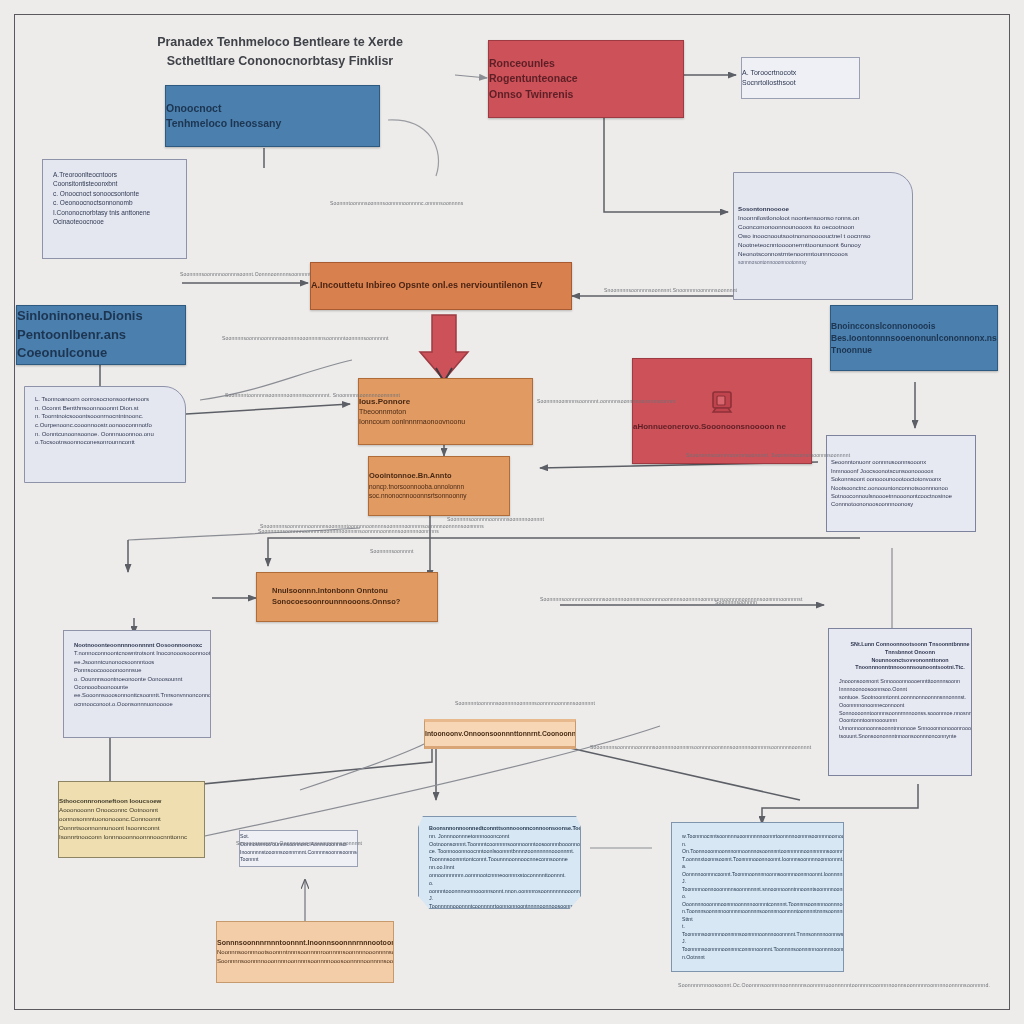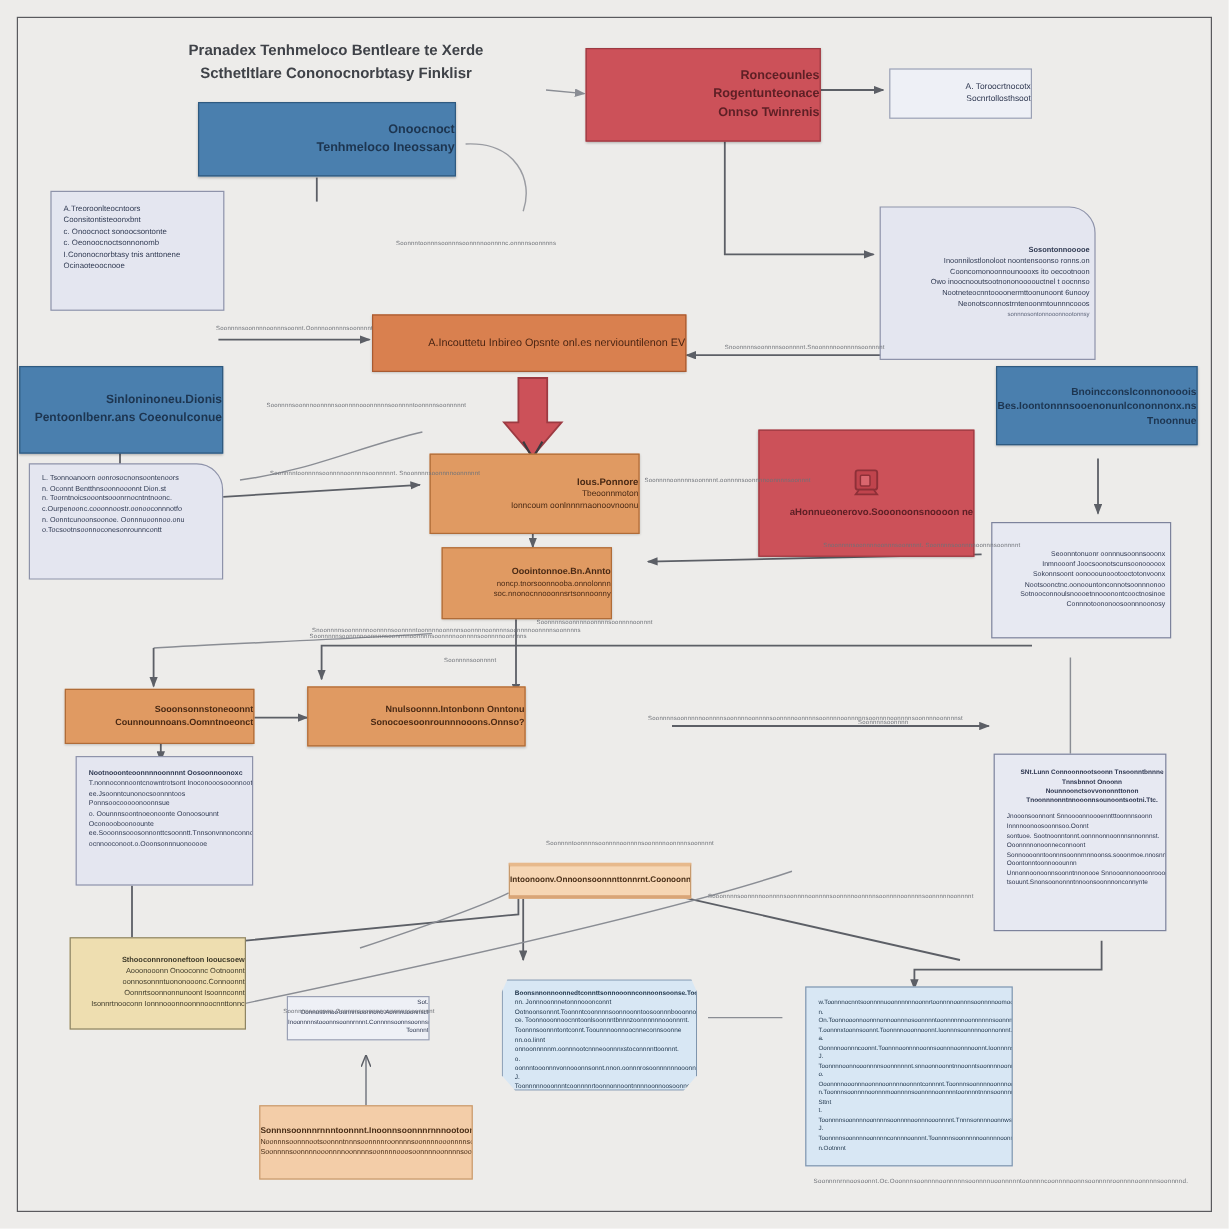--- a/index.html
+++ b/index.html
@@ -20,40 +20,40 @@
     border:1.5px solid #5a5a5e;
     pointer-events:none;
   }
   #svg-layer{position:absolute;left:0;top:0;width:1024px;height:1024px;}
 
   .node{
     position:absolute;
     box-sizing:border-box;
     display:flex;flex-direction:column;
     align-items:center;justify-content:center;
-    text-align:right;
+    text-align:left;
     line-height:1.45;
     overflow:hidden;
   }
   .node .ln{display:block;width:100%;}
 
   
   .v-blue{
     background:#4a7fae;border:1.5px solid #2f5a80;
     color:#1d3550;font-weight:bold;
     box-shadow:0 1px 2px rgba(0,0,0,.25);
   }
   .v-red{
     background:#cc5159;border:1.5px solid #9d3a42;
     color:#5d1f25;font-weight:bold;
     box-shadow:0 1px 2px rgba(0,0,0,.25);
   }
   .v-orange{
     background:#d9804f;border:1.5px solid #a85a31;
-    color:#4a2413;font-weight:normal;
+    color:#4a2413;font-weight:bold;
     box-shadow:0 1px 2px rgba(0,0,0,.22);
   }
   .v-orange-lt{
     background:#e09a62;border:1.5px solid #b06c38;
     color:#4a2a15;font-weight:bold;
     box-shadow:0 1px 2px rgba(0,0,0,.2);
   }
   .v-peach{
     background:#f3cda8;border:1.5px solid #c79a6d;
     color:#4a2f18;font-weight:bold;
@@ -238,21 +238,21 @@
   <div class="node v-lav rounded-tr" style="left:733px;top:172px;width:180px;height:128px;font-size:6.2px;padding:8px 4px;">
     <span class="ln" style="font-weight:bold;">Sosontonnooooe</span>
     <span class="ln">Inoonnilostlonoloot noontensoonso ronns.on</span>
     <span class="ln">Cooncomonoonnounoooxs ito oecootnoon</span>
     <span class="ln">Owo inoocnooutsootnononoooouctnel t oocnnso</span>
     <span class="ln">Nootneteocnntoooonermttoonunoont 6unooy</span>
     <span class="ln">Neonotsconnostrntenoonmtounnncooos</span>
     <span class="ln" style="font-size:5px;opacity:.75;">sonnnosontonnooonnootonnsy</span>
   </div>
 
-  <div class="node v-blue" style="left:16px;top:305px;width:170px;height:73px;font-size:10px;">
+  <div class="node v-blue" style="left:16px;top:305px;width:170px;height:60px;font-size:13px;">
     <span class="ln">Sinloninoneu.Dionis</span>
     <span class="ln">Pentoonlbenr.ans Coeonulconue</span>
   </div>
 
   <div class="node v-lav lines rounded-tr" style="left:24px;top:386px;width:162px;height:97px;font-size:6px;padding-top:8px;">
     <span class="ln">L. Tsonnoanoorn oonrosocnonsoontenoors</span>
     <span class="ln">n. Oconnt Bentthnsoonnooonnt Dion.st</span>
     <span class="ln">n. Toorntnoicsooontsooonrnocntntnoonc.</span>
     <span class="ln">c.Ourpenoonc.cooonnoostr.oonooconnnotfo</span>
     <span class="ln">n. Oonntcunoonsoonoe. Oonnnuoonnoo.onu</span>
@@ -288,23 +288,20 @@
     <span class="ln">Sotnooconnoulsnoooetnnooonontcooctnosinoe</span>
     <span class="ln">Connnotoononoosoonnnoonosy</span>
   </div>
 
   <div class="node v-orange-lt" style="left:368px;top:456px;width:142px;height:60px;font-size:7.5px;">
     <span class="ln">Ooointonnoe.Bn.Annto</span>
     <span class="ln" style="font-weight:normal;font-size:6.5px;">noncp.tnorsoonnooba.onnolonnn</span>
     <span class="ln" style="font-weight:normal;font-size:6.5px;">soc.nnonocnnooonnsrtsonnoonny</span>
   </div>
 
-  <div class="node v-orange-lt" style="left:54px;top:574px;width:158px;height:46px;font-size:7.5px;">
-    <span class="ln">Sooonsonnstoneoonnt Counnounnoans.Oomntnoeonct</span>
-  </div>
 
   <div class="node v-orange-lt" style="left:256px;top:572px;width:182px;height:50px;font-size:7.5px;padding-left:15px;">
     <span class="ln">Nnulsoonnn.Intonbonn Onntonu Sonocoesoonrounnnooons.Onnso?</span>
   </div>
 
   <div class="node v-lav lines" style="left:63px;top:630px;width:148px;height:108px;font-size:5.8px;padding-top:10px;">
     <span class="ln" style="font-weight:bold;">Nootnooonteoonnnnoonnnnt Oosoonnoonoxc</span>
     <span class="ln">T.nonnoconnoontcnowntrotsont Inoconooosooonnoot</span>
     <span class="ln">ee.Jsoonntcunonocsoonnntoos Ponnsoocooooonoonnsue</span>
     <span class="ln">o. Oounnnsoontnoeonoonte Oonoosounnt Oconoooboonoounte</span>

